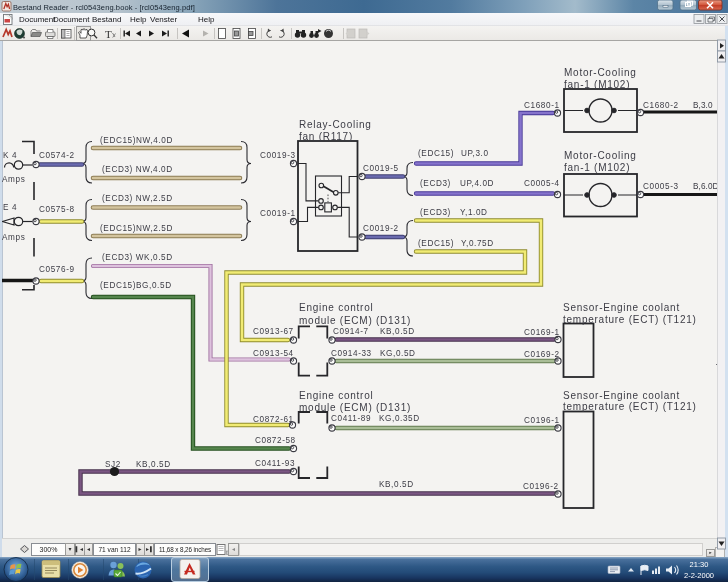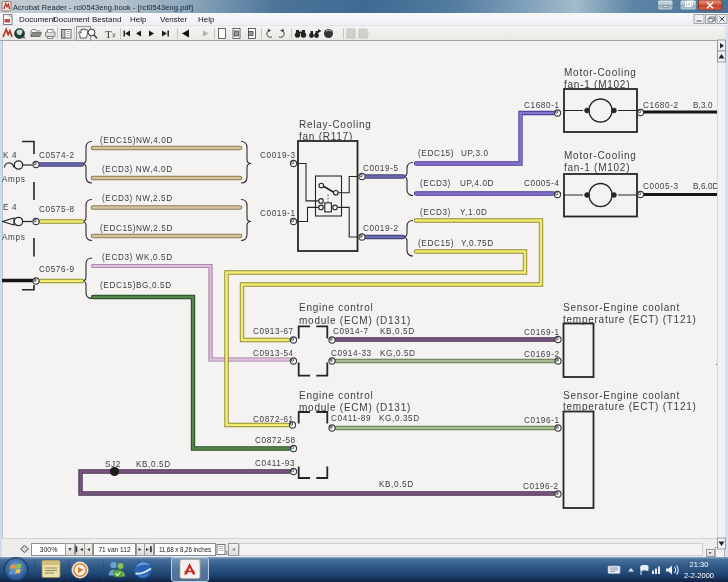--- a/index.html
+++ b/index.html
@@ -13,21 +13,21 @@
 #toolbar{left:0;top:26px;width:728px;height:14px;background:linear-gradient(#f4f3f1,#ebe9e6);border-bottom:1px solid #a6a5a3;box-sizing:content-box}
 #docarea{left:0;top:41px;width:728px;height:497px;background:#f4f3f1}
 #statusbar{left:0;top:538px;width:728px;height:19px;background:#ededeb;border-top:1px solid #d5d4d2;box-sizing:border-box}
 #taskbar{left:0;top:557px;width:728px;height:25px;
   background:linear-gradient(#8aa8c6 0%,#49709c 10%,#2e5885 38%,#234b78 62%,#183560 84%,#112340 100%);}
 .sbox{position:absolute;top:543px;height:11px;background:#fdfdfc;border:1px solid #898d93;font-size:7px;color:#222;text-align:center;line-height:11px}
 .sbtn{position:absolute;top:543px;height:11px;background:linear-gradient(#f2f1ef,#dddbd8);border:1px solid #9a9a98;font-size:6px;color:#333;text-align:center;line-height:11px}
 </style></head>
 <body>
 <div class="abs" id="titlebar"></div>
-<div class="abs" id="titletext">Acrobat Reader - rcl0543eng.book - [rcl0543eng.pdf]</div>
+<div class="abs" id="titletext">Bestand Reader - rcl0543eng.book - [rcl0543eng.pdf]</div>
 
 <svg class="abs" style="left:0;top:0" width="728" height="13">
  <rect x="2" y="1.5" width="9" height="9.5" rx="1.5" fill="#f3e8e2" stroke="#8a5a4a" stroke-width="0.8"></rect>
  <path d="M3.8,9 L5.8,3.5 L7.1,6.8 L8.4,4.3 L9.6,9" stroke="#b03326" stroke-width="1.3" fill="none"></path>
  <rect x="657.5" y="0" width="15.5" height="10" rx="2" fill="url(#gb)" stroke="#51718c" stroke-width="0.8"></rect>
  <rect x="680" y="0" width="16.5" height="10" rx="2" fill="url(#gb)" stroke="#51718c" stroke-width="0.8"></rect>
  <rect x="698.5" y="0" width="23.5" height="10" rx="2" fill="url(#rb)" stroke="#7e2c1f" stroke-width="0.8"></rect>
  <defs>
   <linearGradient id="gb" x1="0" y1="0" x2="0" y2="1">
    <stop offset="0" stop-color="#dde6ec"></stop>
@@ -50,21 +50,21 @@
 <div class="abs" id="menubar"></div>
 <svg class="abs" style="left:0;top:13px" width="20" height="13">
  <rect x="3.5" y="1.5" width="8.5" height="10" fill="#fdfdfc" stroke="#707478" stroke-width="0.9"></rect>
  <path d="M3.5,1.5 h5 l3.5,3 v2" fill="#e8e8e6" stroke="#707478" stroke-width="0.7"></path>
  <rect x="4.5" y="6" width="5.5" height="3.5" fill="#c44"></rect>
 </svg>
 <div class="menuitem" style="left:19px">Document</div>
 <div class="menuitem" style="left:53px">Document</div>
 <div class="menuitem" style="left:92px">Bestand</div>
 <div class="menuitem" style="left:130px">Help</div>
-<div class="menuitem" style="left:160px">Venster</div>
+<div class="menuitem" style="left:150px">Venster</div>
 <div class="menuitem" style="left:198px">Help</div>
 <svg class="abs" style="left:690px;top:13px" width="38" height="13">
  <g stroke="#8f949a" fill="#eceef0" stroke-width="0.8">
   <rect x="4" y="1.5" width="10" height="9"></rect>
       <rect x="15.5" y="1.5" width="10" height="9"></rect>
       <rect x="27" y="1.5" width="10" height="9"></rect>
  </g>
  <g stroke="#4c4f54" stroke-width="1" fill="none">
   <path d="M6.5,8 h5"></path>
   <path d="M18,5.5 h5 v3.5 h-5 z M19.5,5.5 v-1.5 h5 v3.5 h-1.5" stroke-width="0.7"></path>

